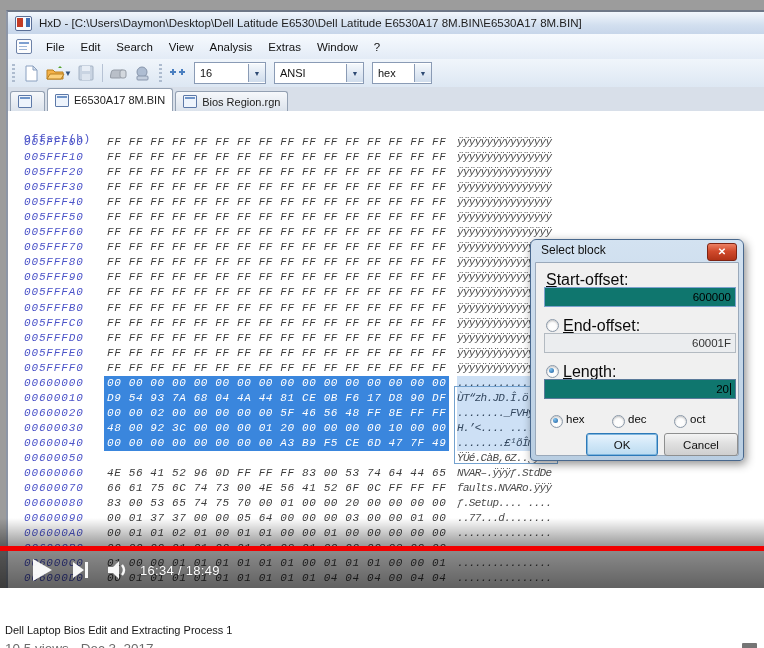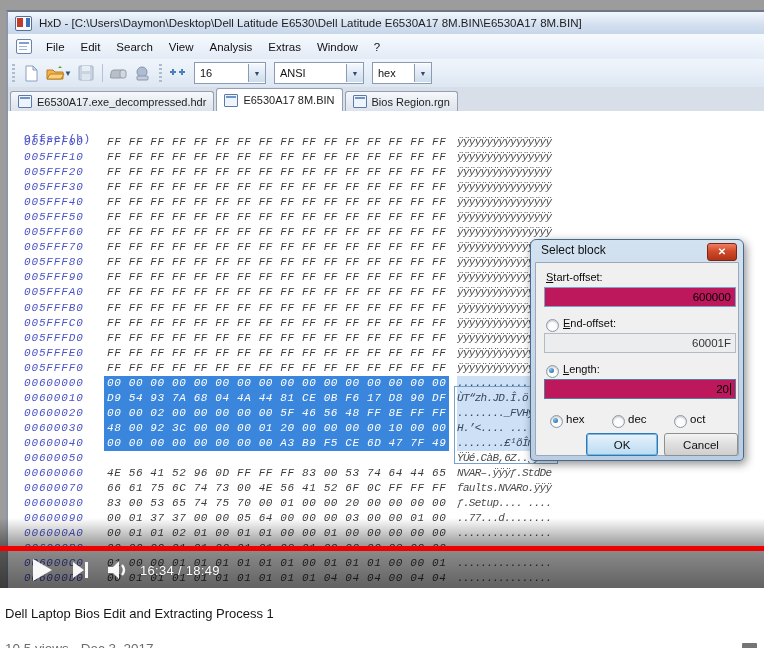--- a/index.html
+++ b/index.html
@@ -63,23 +63,23 @@
   
   .dialog{position:absolute;left:530px;top:239px;width:212px;height:220px;z-index:20;
      background:linear-gradient(#d3e2f1,#b9cee2);border:1px solid #49688d;border-radius:6px 6px 4px 4px;
      box-shadow:2px 3px 10px rgba(0,0,0,0.45);}
   .dlg-title{position:absolute;left:10px;top:3px;font-size:12px;color:#101010;}
   .dlg-close{position:absolute;right:6px;top:3px;width:28px;height:16px;border-radius:3px;
      background:linear-gradient(#ec8063,#d14a2c 45%,#b13317);border:1px solid #7e2413;
      color:#fff;font-size:10px;font-weight:bold;display:flex;align-items:center;justify-content:center;line-height:1;}
   .dlg-body{position:absolute;left:4px;right:4px;top:22px;bottom:4px;background:#f0f0f0;
      border:1px solid #9aa9ba;border-radius:0 0 2px 2px;}
-  .dlabel{display:inline-block;font-size:11px;color:#0a0a0a;}
+  .dlabel{display:inline-block;font-size:16px;color:#0a0a0a;}
   .dlabel::first-letter{text-decoration:underline;}
-  .dinput{position:absolute;left:8px;width:182px;height:18px;background:#be185d;border:1px solid #7da2ce;
+  .dinput{position:absolute;left:8px;width:182px;height:18px;background:#0f766e;border:1px solid #7da2ce;
      font-size:11.5px;color:#000;text-align:right;padding:0 4px;display:flex;align-items:center;justify-content:flex-end;}
   .dinput.disabled{background:#ebedef;border-color:#b3bac1;color:#333;}
   .carettick{display:inline-block;width:1px;height:12px;background:#000;margin-left:1px;}
   .radio{width:11px;height:11px;border-radius:50%;background:#fdfdfd;border:1px solid #8a98a8;
      box-shadow:inset 0 1px 2px rgba(0,0,0,0.25);position:absolute;}
   .radio.on:before{content:"";position:absolute;left:2px;top:2px;width:5px;height:5px;border-radius:50%;
      background:radial-gradient(circle at 35% 30%,#7ec2ef,#1e5d9c);}
   .rlabel{position:absolute;font-size:11.5px;color:#0a0a0a;}
   .dbtn{position:absolute;height:21px;border-radius:3px;font-size:11.5px;color:#111;
      background:linear-gradient(#f4f4f4,#e0e0e0 45%,#cfcfcf);border:1px solid #8e8f8f;
@@ -88,21 +88,21 @@
      border:1px solid #2d79b8;box-shadow:0 0 0 1px #7fb6de inset;}
   
   .vgrad{position:absolute;left:0;right:0;top:518px;height:70px;z-index:25;
      background:linear-gradient(rgba(0,0,0,0) 0%,rgba(0,0,0,0.45) 45%,rgba(0,0,0,0.62) 100%);}
   .progress{position:absolute;left:0;top:546px;width:764px;height:5px;background:#f10000;z-index:30;}
   .controls{position:absolute;left:0;right:0;top:552px;height:36px;z-index:31;display:flex;align-items:center;}
   .ctl{display:flex;align-items:center;justify-content:center;}
   .time{color:#fff;font-size:13px;letter-spacing:0.3px;text-shadow:0 0 2px rgba(0,0,0,0.5);margin-left:10px;}
   
   .below{position:absolute;left:0;top:588px;width:764px;height:60px;background:#fff;}
-  .vtitle{position:absolute;left:5px;top:18px;font-size:13px;color:#161616;}
+  .vtitle{position:absolute;left:5px;top:36px;font-size:11px;color:#161616;}
   .vmeta{position:absolute;left:5px;top:53px;font-size:13.5px;color:#6a6a6a;white-space:nowrap;}
   .miconsliver{position:absolute;left:742px;top:55px;width:15px;height:6px;background:#757575;border-radius:1px;}
 </style>
 </head>
 <body>
 
 <div class="video">
   <div class="win">
 
     <div class="titlebar">
@@ -176,21 +176,20 @@
       </span>
       <span class="combo" style="width:58px;">
         <span class="val">hex</span>
         <span class="drop">▼</span>
       </span>
     </div>
 
     <div class="tabbar" id="tabbar">
         <div class="tab">
           <span class="tabicon"></span>
-          <span>E6530A17.exe_decompressed.hdr</span>
         </div>
         <div class="tab active">
           <span class="tabicon"></span>
           <span>E6530A17 8M.BIN</span>
         </div>
         <div class="tab">
           <span class="tabicon"></span>
           <span>Bios Region.rgn</span>
         </div>
       </div>

